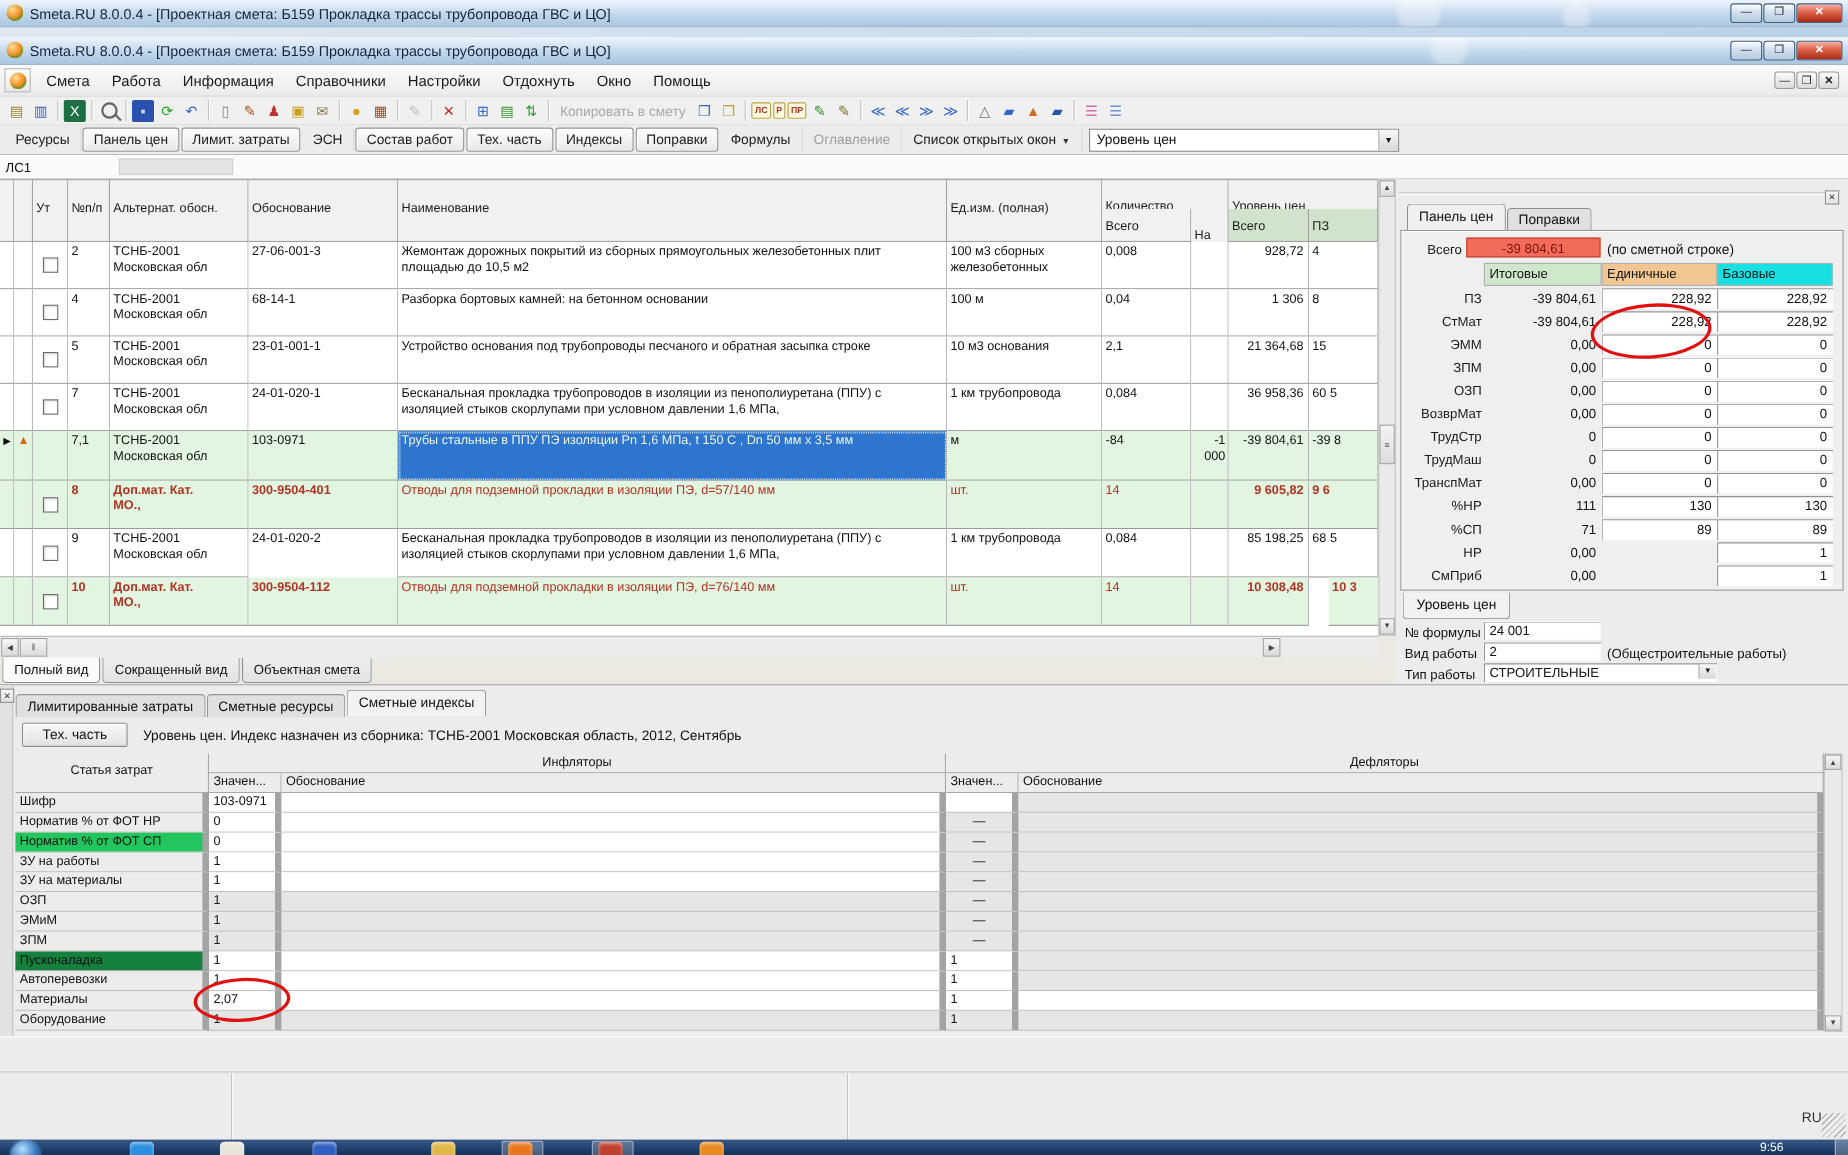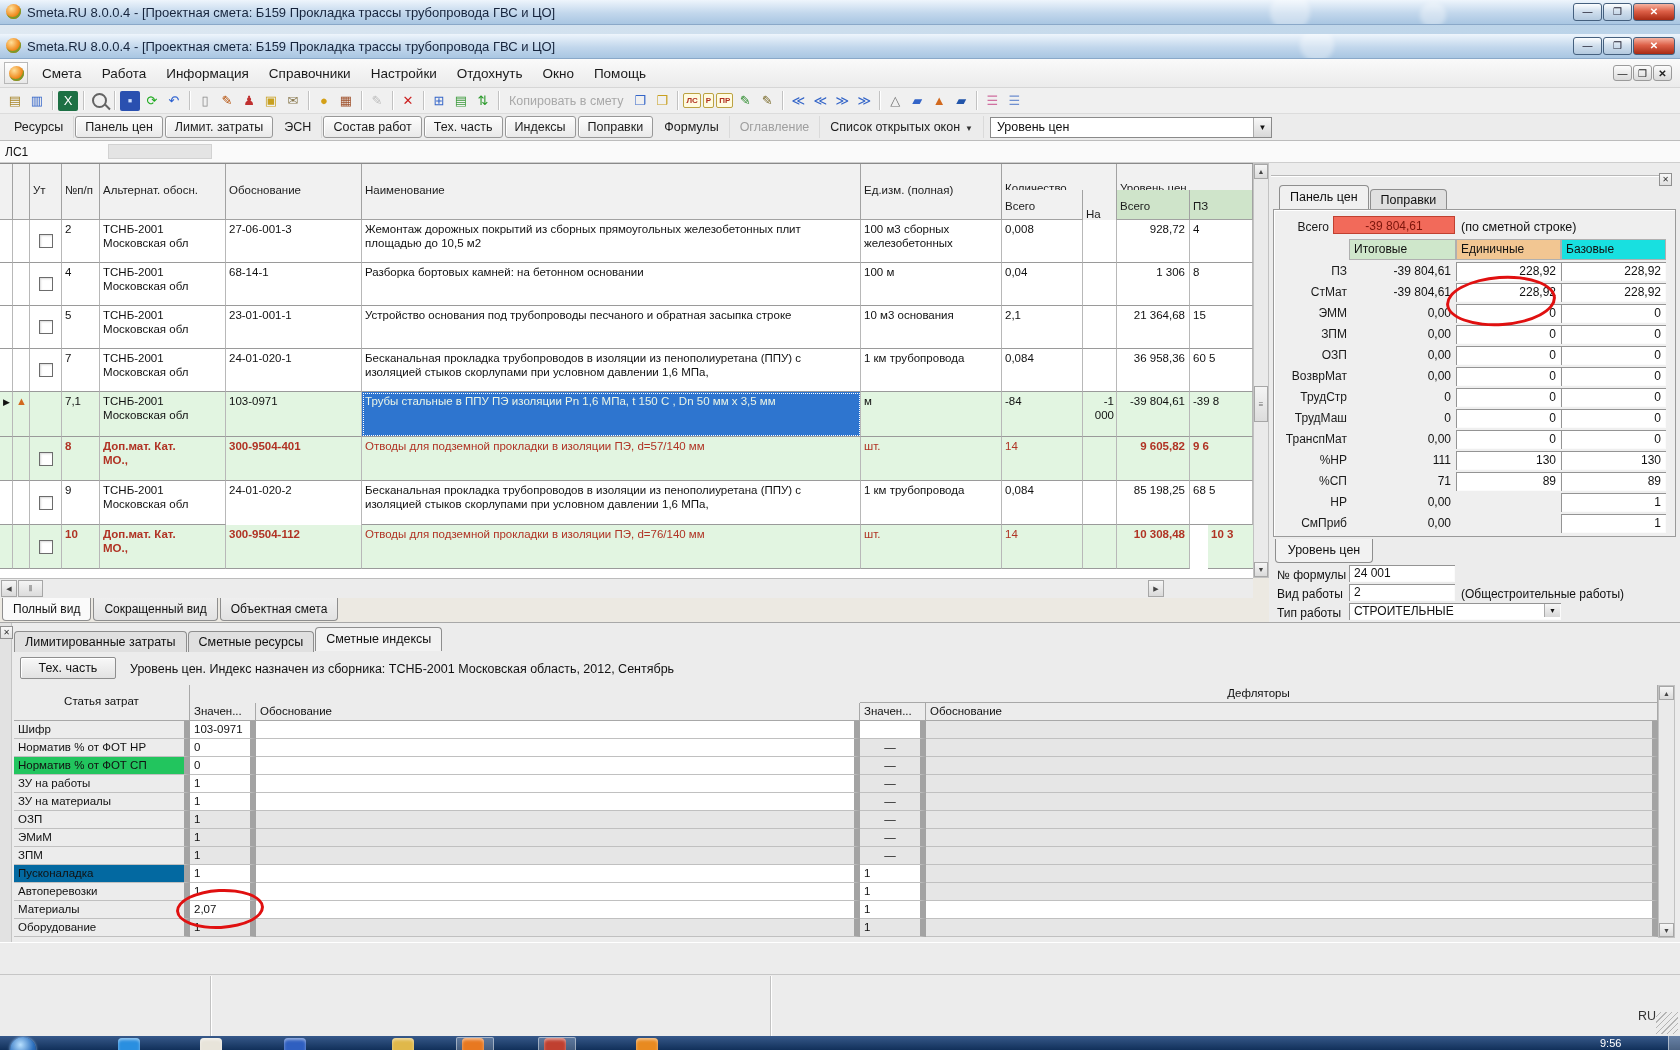--- a/index.html
+++ b/index.html
@@ -503,20 +503,21 @@
     <div class="abs" id="bp-tabs" style="left:14px;top:4px;height:24px;"><span class="btab">Лимитированные затраты</span><span class="btab">Сметные ресурсы</span><span class="btab active">Сметные индексы</span></div>
     <div class="abs" style="left:20px;top:34px;width:96px;height:22px;text-align:center;font-size:12.5px;padding-top:3px;box-sizing:border-box;background:linear-gradient(#f8f8f8,#e2e2e2);border:1px solid #8e8e8e;box-shadow:inset 1px 1px 0 #fff;border-radius:2px;">Тех. часть</div>
     <span class="abs" style="left:130px;top:39px;font-size:12.5px;">Уровень цен. Индекс назначен из сборника: ТСНБ-2001 Московская область, 2012, Сентябрь</span>
     <div id="bt-head"></div>
     <div id="bt-rows"></div>
     <div class="abs" style="left:1658px;top:62px;width:17px;height:253px;background:#eaeaea;border:1px solid #c2c2c2;">
       <div class="sbtn abs" style="left:0;top:0;width:15px;height:14px;">▲</div>
       <div class="sbtn abs" style="left:0;bottom:0;width:15px;height:14px;">▼</div>
     </div>
   <div class="bth" style="left: 14px; top: 62px; width: 176px; height: 36px; text-align: center; padding-top: 10px;">Статья затрат</div>
+      <div class="bth" style="left: 190px; top: 62px; width: 670px; height: 18px; text-align: center;">Инфляторы</div>
       <div class="bth" style="left: 860px; top: 62px; width: 798px; height: 18px; text-align: center;">Дефляторы</div>
       <div class="bth" style="left: 190px; top: 80px; width: 66px; height: 18px;">Значен...</div>
       <div class="bth" style="left: 256px; top: 80px; width: 604px; height: 18px;">Обоснование</div>
       <div class="bth" style="left: 860px; top: 80px; width: 66px; height: 18px;">Значен...</div>
       <div class="bth" style="left: 926px; top: 80px; width: 732px; height: 18px;">Обоснование</div>
       <div class="btc" style="left: 14px; top: 98px; width: 176px; height: 18px; background: rgb(236, 236, 236);">Шифр</div>
       <div class="btc" style="left: 190px; top: 98px; width: 66px; height: 18px;">103-0971</div>
       <div class="btc" style="left: 256px; top: 98px; width: 604px; height: 18px;"></div>
       <div class="btc" style="left: 860px; top: 98px; width: 66px; height: 18px;"></div>
       <div class="btc" style="left: 926px; top: 98px; width: 732px; height: 18px; background: rgb(230, 230, 230);"></div>
@@ -548,21 +549,21 @@
       <div class="btc" style="left: 14px; top: 206px; width: 176px; height: 18px; background: rgb(236, 236, 236);">ЭМиМ</div>
       <div class="btc" style="left: 190px; top: 206px; width: 66px; height: 18px; background: rgb(230, 230, 230);">1</div>
       <div class="btc" style="left: 256px; top: 206px; width: 604px; height: 18px; background: rgb(230, 230, 230);"></div>
       <div class="btc" style="left: 860px; top: 206px; width: 66px; height: 18px; text-align: center; background: rgb(230, 230, 230);">—</div>
       <div class="btc" style="left: 926px; top: 206px; width: 732px; height: 18px; background: rgb(230, 230, 230);"></div>
       <div class="btc" style="left: 14px; top: 224px; width: 176px; height: 18px; background: rgb(236, 236, 236);">ЗПМ</div>
       <div class="btc" style="left: 190px; top: 224px; width: 66px; height: 18px; background: rgb(230, 230, 230);">1</div>
       <div class="btc" style="left: 256px; top: 224px; width: 604px; height: 18px; background: rgb(230, 230, 230);"></div>
       <div class="btc" style="left: 860px; top: 224px; width: 66px; height: 18px; text-align: center; background: rgb(230, 230, 230);">—</div>
       <div class="btc" style="left: 926px; top: 224px; width: 732px; height: 18px; background: rgb(230, 230, 230);"></div>
-      <div class="btc" style="left: 14px; top: 242px; width: 176px; height: 18px; background: #0369a1;">Пусконаладка</div>
+      <div class="btc" style="left: 14px; top: 242px; width: 176px; height: 18px; background: #15803d;">Пусконаладка</div>
       <div class="btc" style="left: 190px; top: 242px; width: 66px; height: 18px;">1</div>
       <div class="btc" style="left: 256px; top: 242px; width: 604px; height: 18px;"></div>
       <div class="btc" style="left: 860px; top: 242px; width: 66px; height: 18px;">1</div>
       <div class="btc" style="left: 926px; top: 242px; width: 732px; height: 18px; background: rgb(230, 230, 230);"></div>
       <div class="btc" style="left: 14px; top: 260px; width: 176px; height: 18px; background: rgb(236, 236, 236);">Автоперевозки</div>
       <div class="btc" style="left: 190px; top: 260px; width: 66px; height: 18px;">1</div>
       <div class="btc" style="left: 256px; top: 260px; width: 604px; height: 18px;"></div>
       <div class="btc" style="left: 860px; top: 260px; width: 66px; height: 18px;">1</div>
       <div class="btc" style="left: 926px; top: 260px; width: 732px; height: 18px; background: rgb(230, 230, 230);"></div>
       <div class="btc" style="left: 14px; top: 278px; width: 176px; height: 18px; background: rgb(236, 236, 236);">Материалы</div>

